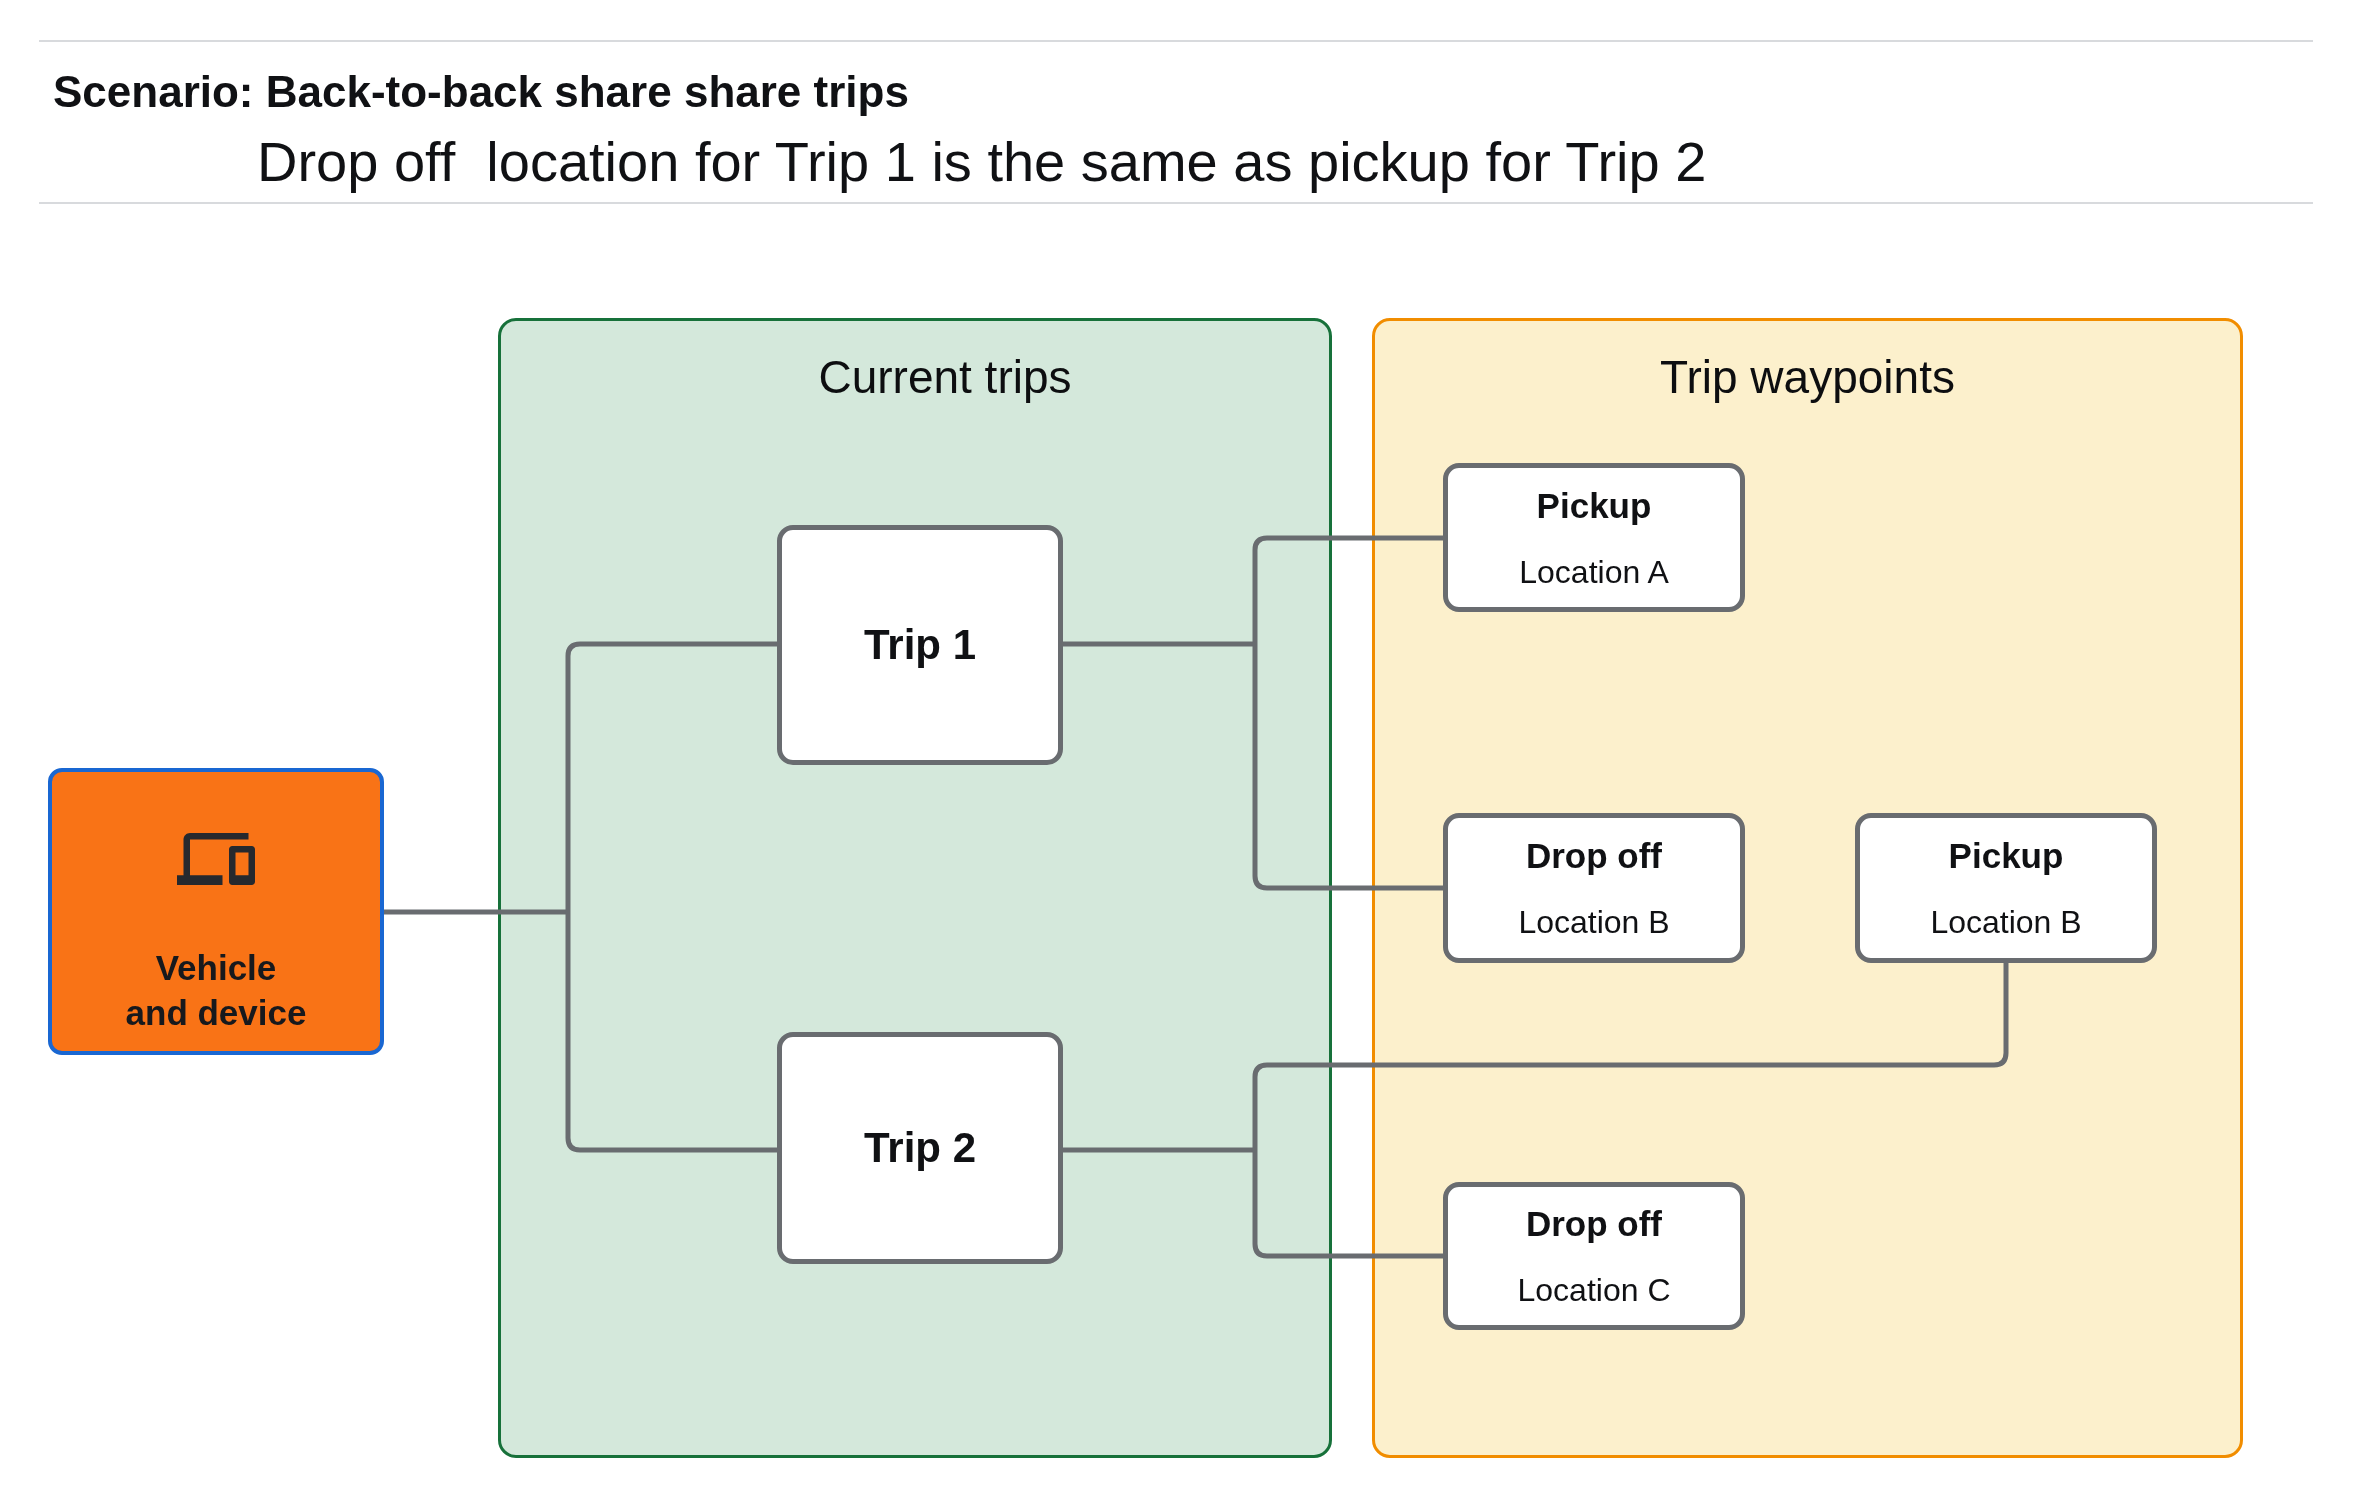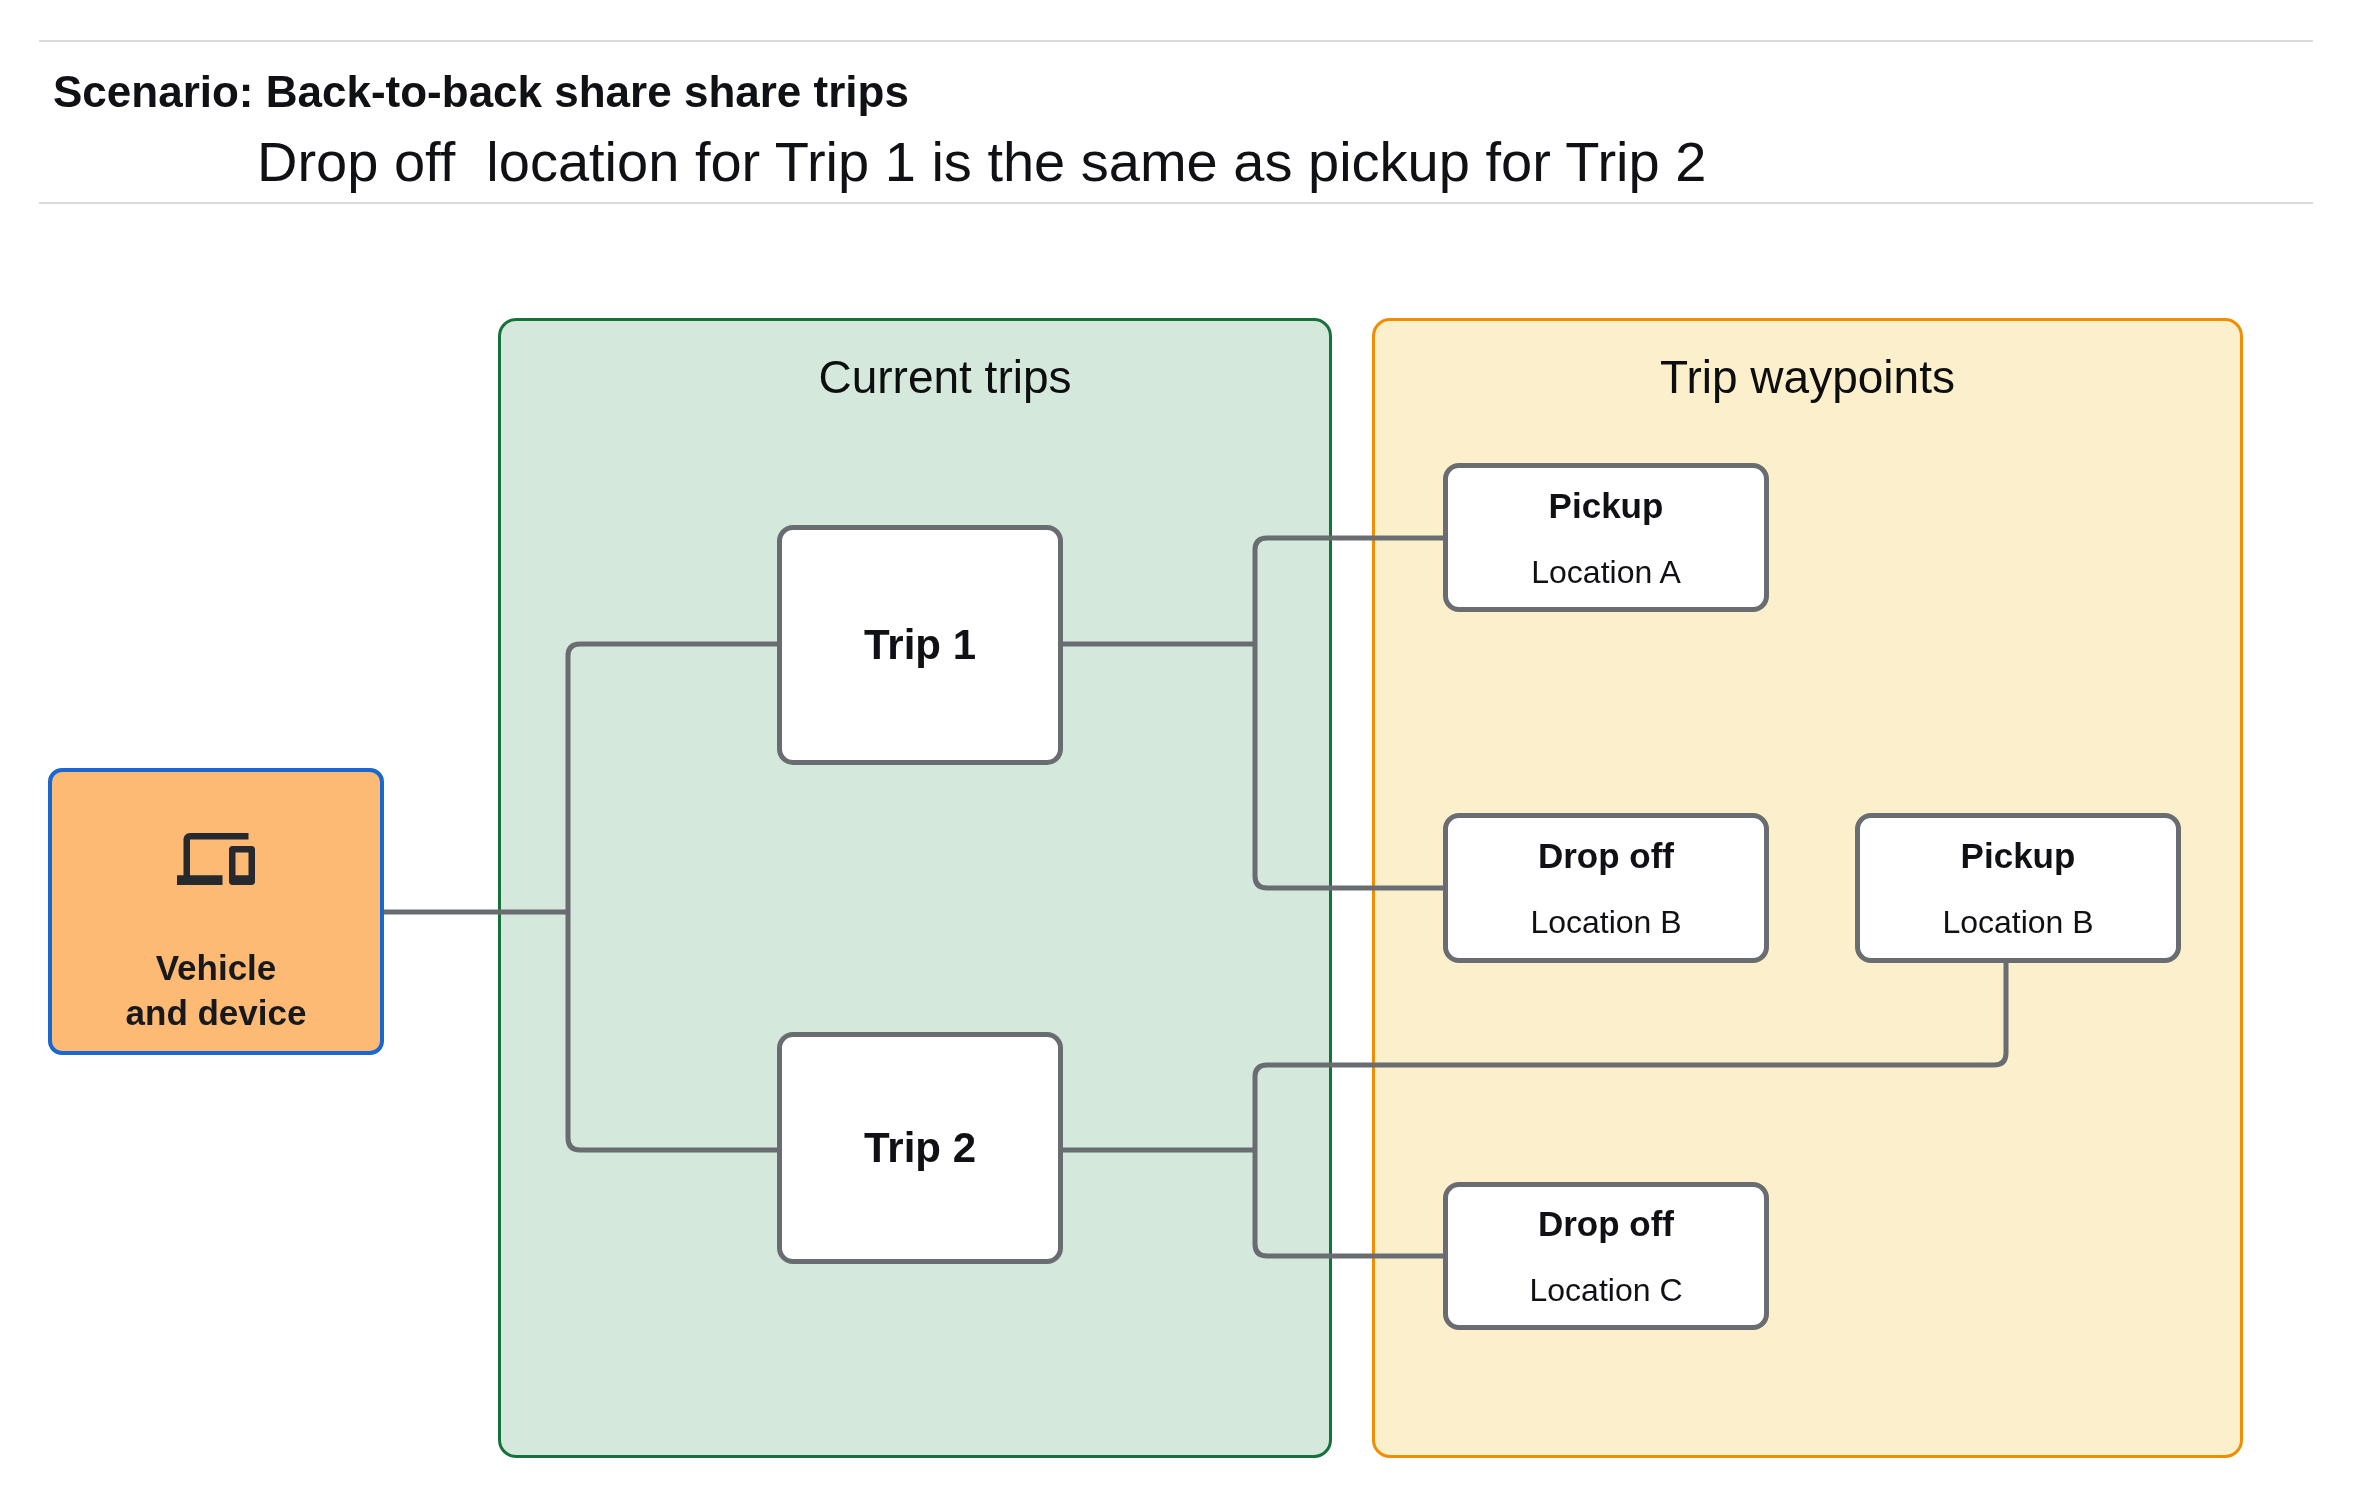--- a/index.html
+++ b/index.html
@@ -17,28 +17,28 @@
   .group-title{position:absolute;top:350px;font-size:46px;font-weight:normal;text-align:center;color:#0d0e10;}
   #title-current{left:528px;width:834px;}
   #title-waypoints{left:1372px;width:871px;}
   #connectors{position:absolute;left:0;top:0;width:2357px;height:1497px;pointer-events:none;}
   #connectors path{stroke:#696c70;stroke-width:5;fill:none;}
   .node{position:absolute;background:#ffffff;border:5px solid #696c70;border-radius:16px;
         box-sizing:border-box;display:flex;flex-direction:column;align-items:center;justify-content:center;}
   .trip{left:777px;width:286px;font-size:42px;font-weight:bold;}
   #trip-1{top:525px;height:240px;}
   #trip-2{top:1032px;height:232px;}
-  .waypoint{width:326px;gap:24px;}
+  .waypoint{width:302px;gap:24px;}
   .wp-type{font-size:35px;font-weight:bold;line-height:44px;}
   .wp-loc{font-size:32px;font-weight:normal;line-height:40px;}
   #wp-pickup-a{left:1443px;top:463px;height:149px;}
   #wp-dropoff-b{left:1443px;top:813px;height:150px;}
   #wp-pickup-b{left:1855px;top:813px;height:150px;}
   #wp-dropoff-c{left:1443px;top:1182px;height:148px;}
-  #vehicle{left:48px;top:768px;width:336px;height:287px;background:#fdba74;
+  #vehicle{left:48px;top:768px;width:336px;height:287px;background:#f97316;
            border:4px solid #1967d2;border-radius:14px;justify-content:flex-start;
            padding-top:48px;padding-bottom:16px;}
   #vehicle .vehicle-label{margin-top:auto;font-size:35px;font-weight:bold;line-height:45px;
            text-align:center;color:#17191d;}
   #vehicle svg{display:block;}
 </style>
 </head>
 <body>
 
 <div class="rule" id="rule-top"></div>

